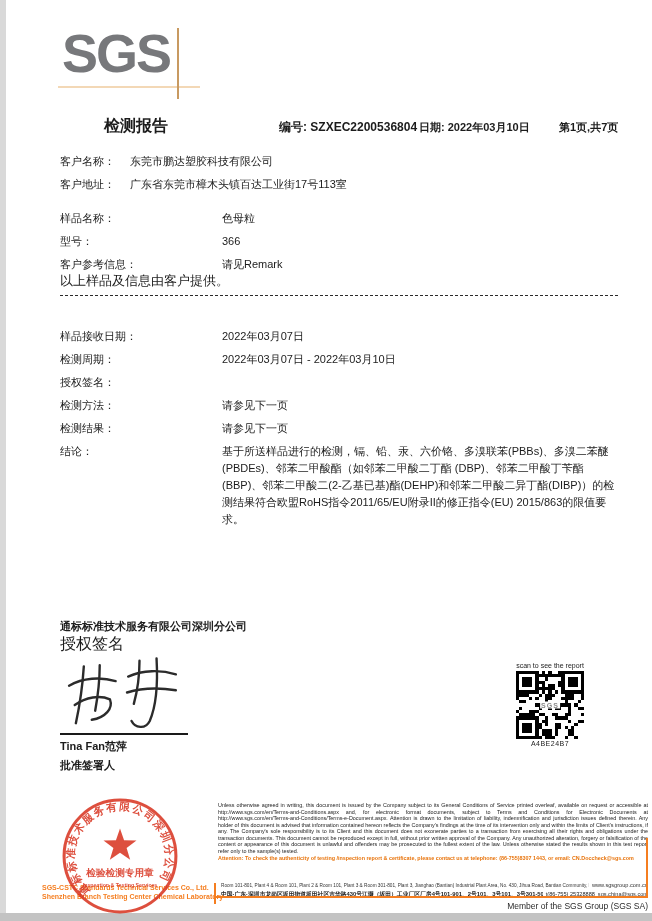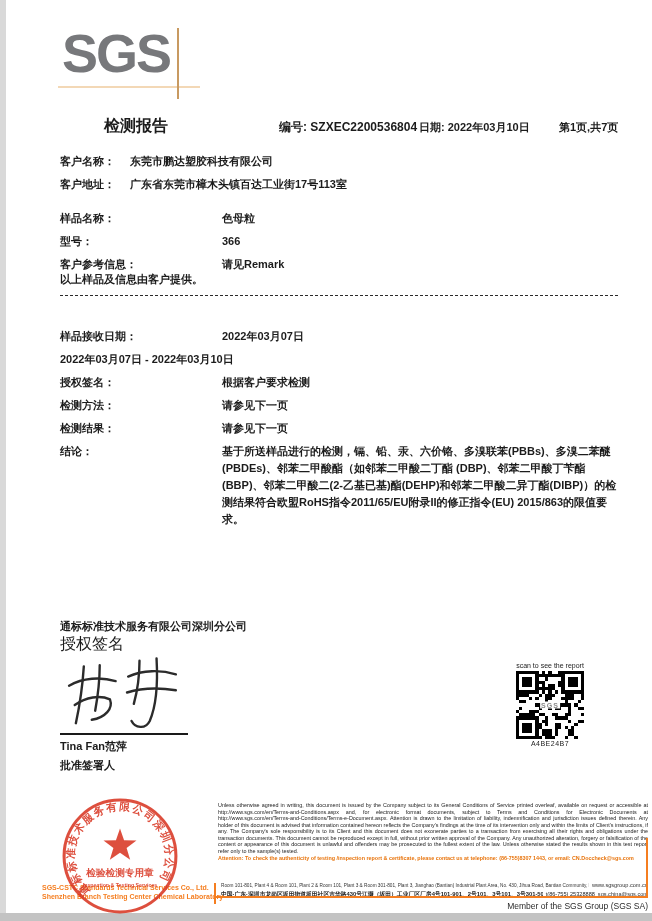--- a/index.html
+++ b/index.html
@@ -15,27 +15,27 @@
   .logo-hline { position:absolute; left:0; top:60px; width:142px; height:2px; background:#f3d8b6; }
   .logo-vline { position:absolute; left:119px; top:2px; width:2px; height:71px; background:#c89a61; }
 
   
   .hdr { position:absolute; left:60px; top:116px; width:560px; display:flex; align-items:baseline; }
   .hdr-title { font-size:16px; font-weight:bold; width:175px;margin-left:44px; }
   .hdr-no { font-size:12px; font-weight:bold; width:140px; }
   .hdr-date { font-size:11px; font-weight:bold; width:140px; }
   .hdr-page { font-size:11px; font-weight:bold; }
 
-  .row { display:flex; font-size:11px; font-weight:bold; line-height:16px; margin-bottom:7px; }
+  .row { display:flex; font-size:11px; font-weight:normal; line-height:16px; margin-bottom:7px; }
   .row .lbl { flex-shrink:0; }
   .client-block { position:absolute; left:60px; top:153px; width:558px; }
   .client-block .lbl { width:70px; }
   .sample-block { position:absolute; left:60px; top:210px; width:558px; }
   .sample-block .lbl { width:162px; }
-  .note-line { position:absolute; left:60px; top:272px; font-size:11px; font-weight:bold; }
+  .note-line { position:absolute; left:60px; top:272px; font-size:13px; font-weight:normal; }
   .dash-sep { position:absolute; left:60px; top:295px; width:558px; border-top:1px dashed #2a2a2a; }
 
   .work-block { position:absolute; left:60px; top:328px; width:560px; }
   .work-block .lbl { width:162px; }
   .work-block .val { flex:1; }
   .concl .val { line-height:17px; }
 
   
   .sig-company { position:absolute; left:60px; top:619px; font-size:11px; font-weight:bold; }
   .sig-auth { position:absolute; left:60px; top:634px; font-size:16px; font-weight:normal; }
@@ -115,25 +115,25 @@
 
   <div class="note-line">以上样品及信息由客户提供。</div>
   <div class="dash-sep"></div>
 
   <div class="work-block">
     <div class="row">
       <div class="lbl">样品接收日期：</div>
       <div class="val">2022年03月07日</div>
     </div>
     <div class="row">
+      <div class="lbl">检测周期：</div>
       <div class="val">2022年03月07日 - 2022年03月10日</div>
     </div>
     <div class="row">
       <div class="lbl">授权签名：</div>
-      <div class="val">根据客户要求检测</div>
     </div>
     <div class="row">
       <div class="lbl">检测方法：</div>
       <div class="val">请参见下一页</div>
     </div>
     <div class="row">
       <div class="lbl">检测结果：</div>
       <div class="val">请参见下一页</div>
     </div>
     <div class="row concl">

